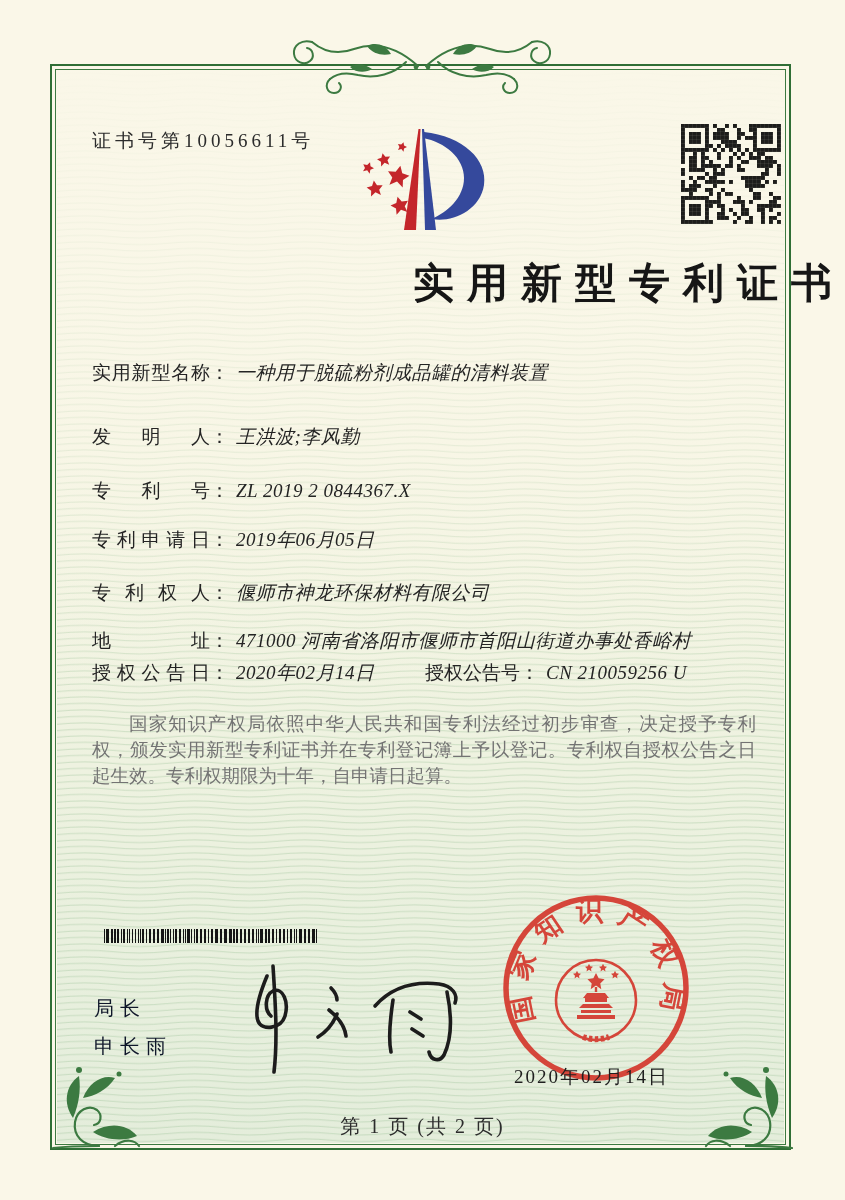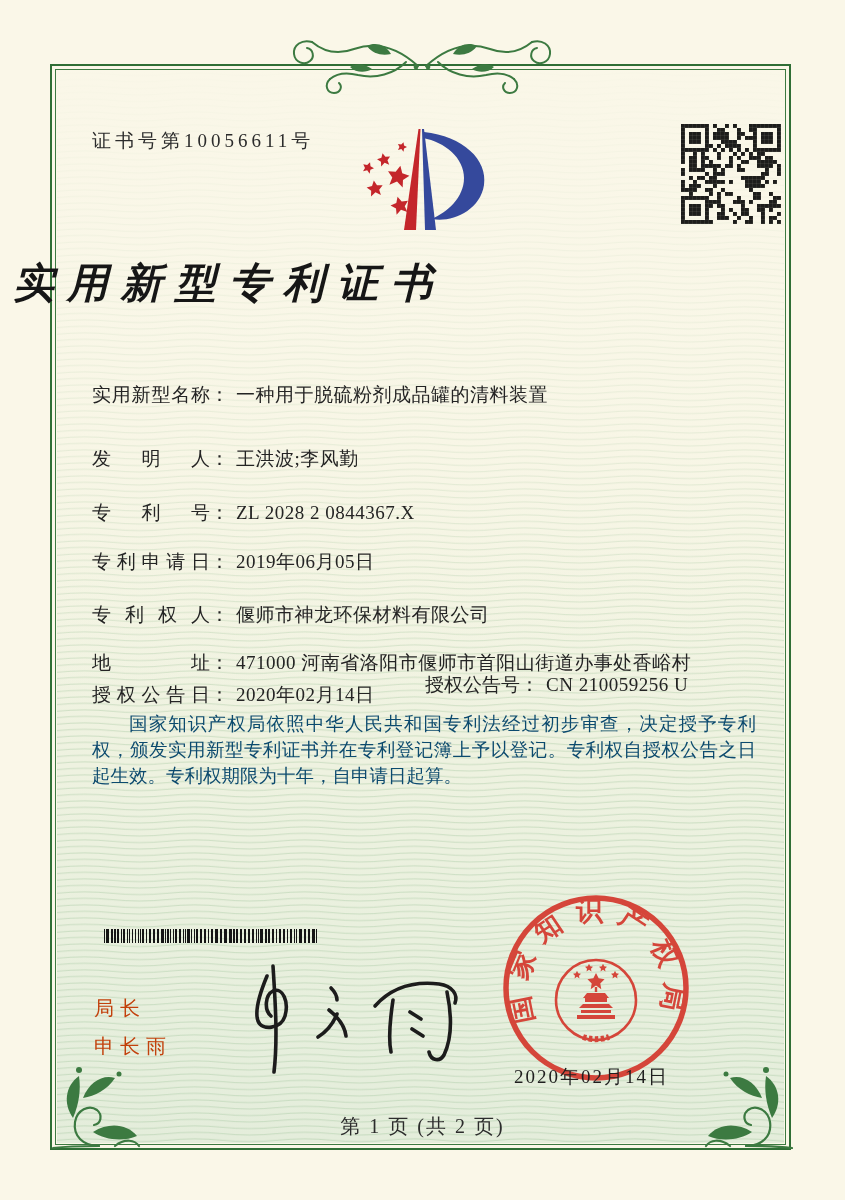--- a/index.html
+++ b/index.html
@@ -8,30 +8,30 @@
   
   .frame{position:absolute;left:50px;top:64px;width:741px;height:1086px;border:2.5px solid #2f6e35;box-sizing:border-box;}
   .frame-inner{position:absolute;left:3px;top:3px;right:3px;bottom:3px;border:1px solid #3c7a41;}
   .bg-grad{position:absolute;left:57px;top:71px;width:727px;height:1072px;
     background:linear-gradient(180deg,#faf7e8 0%,#f6f5e4 35%,#eef2e0 65%,#e7efdd 88%,#e4eddb 100%);}
   .waves{position:absolute;left:57px;top:71px;}
   .wave-fade{position:absolute;left:57px;top:71px;width:727px;height:1072px;
     background:linear-gradient(180deg,rgba(250,247,232,.95) 0%,rgba(250,247,232,.55) 30%,rgba(250,247,232,0) 60%);}
   
   .certno{position:absolute;left:92px;top:128px;font-size:19px;letter-spacing:4px;color:#2b2b2b;}
-  .title{position:absolute;left:0;top:256px;width:100%;text-align:left;font-size:41px;font-weight:bold;
-    letter-spacing:13px;text-indent:13px;color:#161616;font-style:italic;}
+  .title{position:absolute;left:0;top:256px;width:100%;text-align:right;font-size:41px;font-weight:bold;
+    letter-spacing:13px;text-indent:13px;color:#161616;}
   .row{position:absolute;left:92px;font-size:19px;color:#242424;white-space:nowrap;}
-  .lbl{display:inline-block;width:118px;text-align:justify;text-align-last:justify;vertical-align:bottom;margin-top:22px;}
-  .val{margin-left:7px;letter-spacing:0.5px;}
-  .pair2{position:absolute;left:333px;top:0;margin-top:12px;}
+  .lbl{display:inline-block;width:118px;text-align:justify;text-align-last:justify;vertical-align:bottom;}
+  .val{margin-left:7px;letter-spacing:0.5px;font-style:italic;}
+  .pair2{position:absolute;left:333px;top:0;}
   .paras{position:absolute;left:92px;top:711px;width:664px;font-size:18.5px;line-height:26px;
-    text-align:justify;color:#0c4a6e;}
+    text-align:justify;color:#737373;}
   .para{text-indent:2em;margin:0;}
-  .sign-label{position:absolute;left:94px;font-size:20px;letter-spacing:6px;color:#c2410c;font-family:Liberation Serif, serif;}
+  .sign-label{position:absolute;left:94px;font-size:20px;letter-spacing:6px;color:#0f172a;font-family:Liberation Serif, serif;}
   .pagenum{position:absolute;left:0;top:1113px;width:100%;text-align:center;font-size:20px;letter-spacing:2px;color:#2c2c2c;}
   .backnote{position:absolute;left:0;top:1162px;width:100%;text-align:center;font-size:17px;letter-spacing:3px;color:#3a3a3a;}
   .seal-date{position:absolute;left:514px;top:1064px;font-size:19px;letter-spacing:2px;color:#1f1f1f;}
   svg{display:block;}
   .abs{position:absolute;}
 </style>
 </head>
 <body>
 
 <div class="page">
@@ -424,21 +424,21 @@
 
   <div class="title">实用新型专利证书</div>
 
   <div class="row" style="top:360px">
     <span class="lbl">实用新型名称</span><span>：</span><span class="val">一种用于脱硫粉剂成品罐的清料装置</span>
   </div>
   <div class="row" style="top:424px">
     <span class="lbl">发明人</span><span>：</span><span class="val">王洪波;李风勤</span>
   </div>
   <div class="row" style="top:478px">
-    <span class="lbl">专利号</span><span>：</span><span class="val">ZL 2028 2 0844367.X</span>
+    <span class="lbl">专利号</span><span>：</span><span class="val">ZL 2019 2 0844367.X</span>
   </div>
   <div class="row" style="top:527px">
     <span class="lbl">专利申请日</span><span>：</span><span class="val">2019年06月05日</span>
   </div>
   <div class="row" style="top:580px">
     <span class="lbl">专利权人</span><span>：</span><span class="val">偃师市神龙环保材料有限公司</span>
   </div>
   <div class="row" style="top:628px">
     <span class="lbl">地址</span><span>：</span><span class="val">471000 河南省洛阳市偃师市首阳山街道办事处香峪村</span>
   </div>

